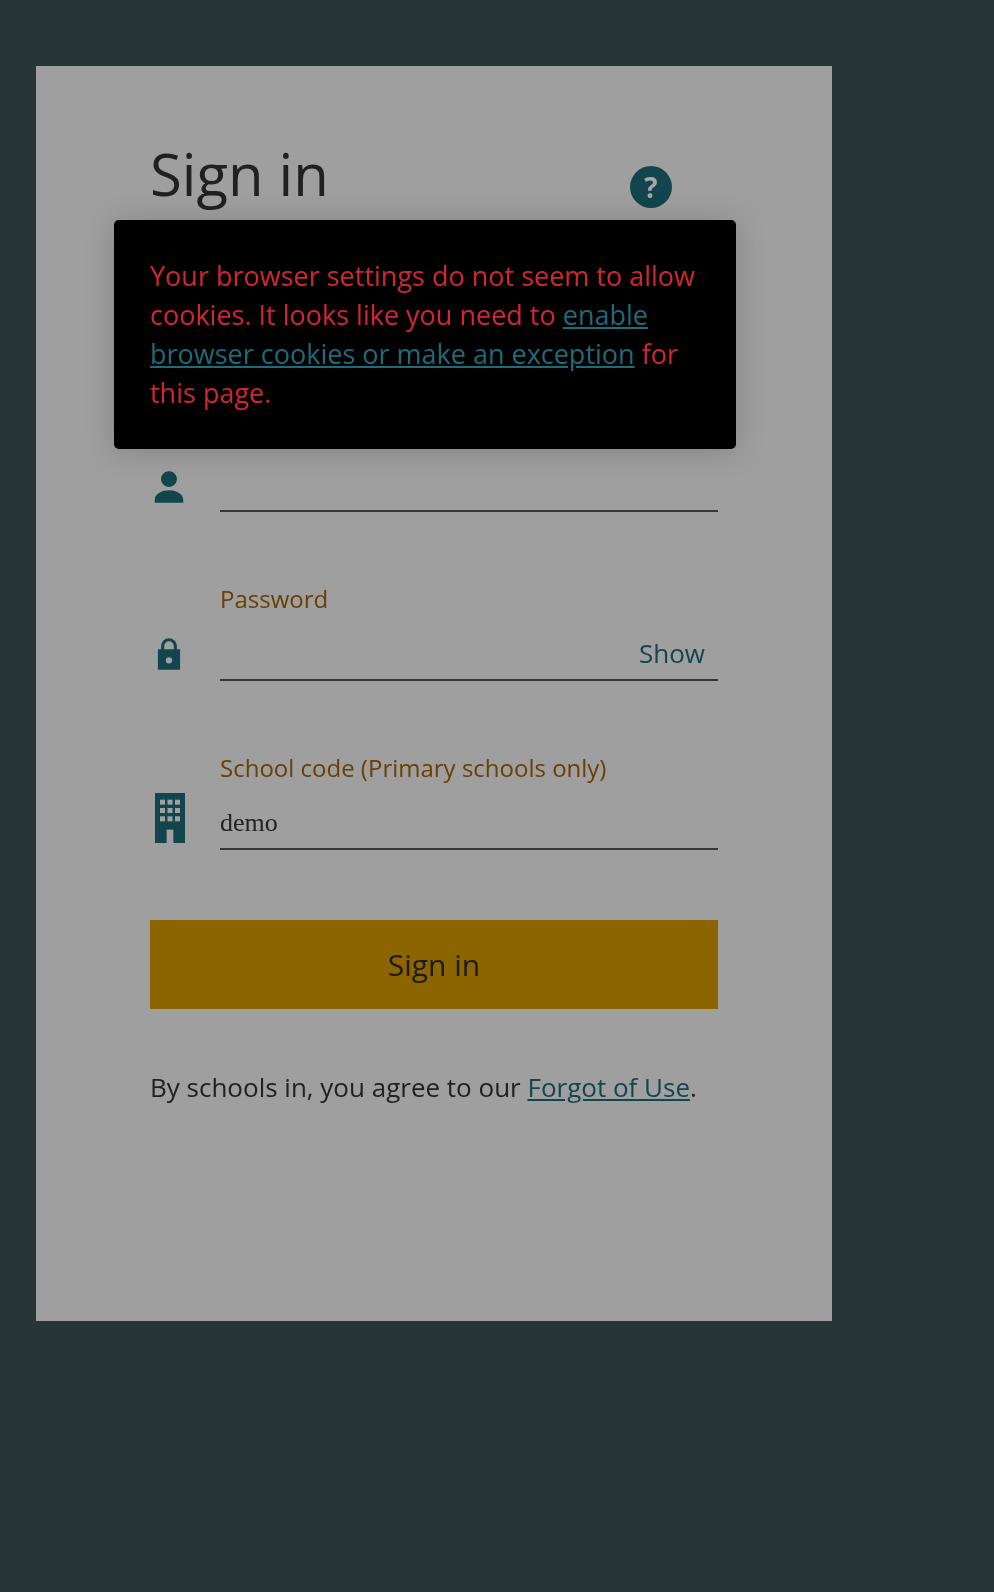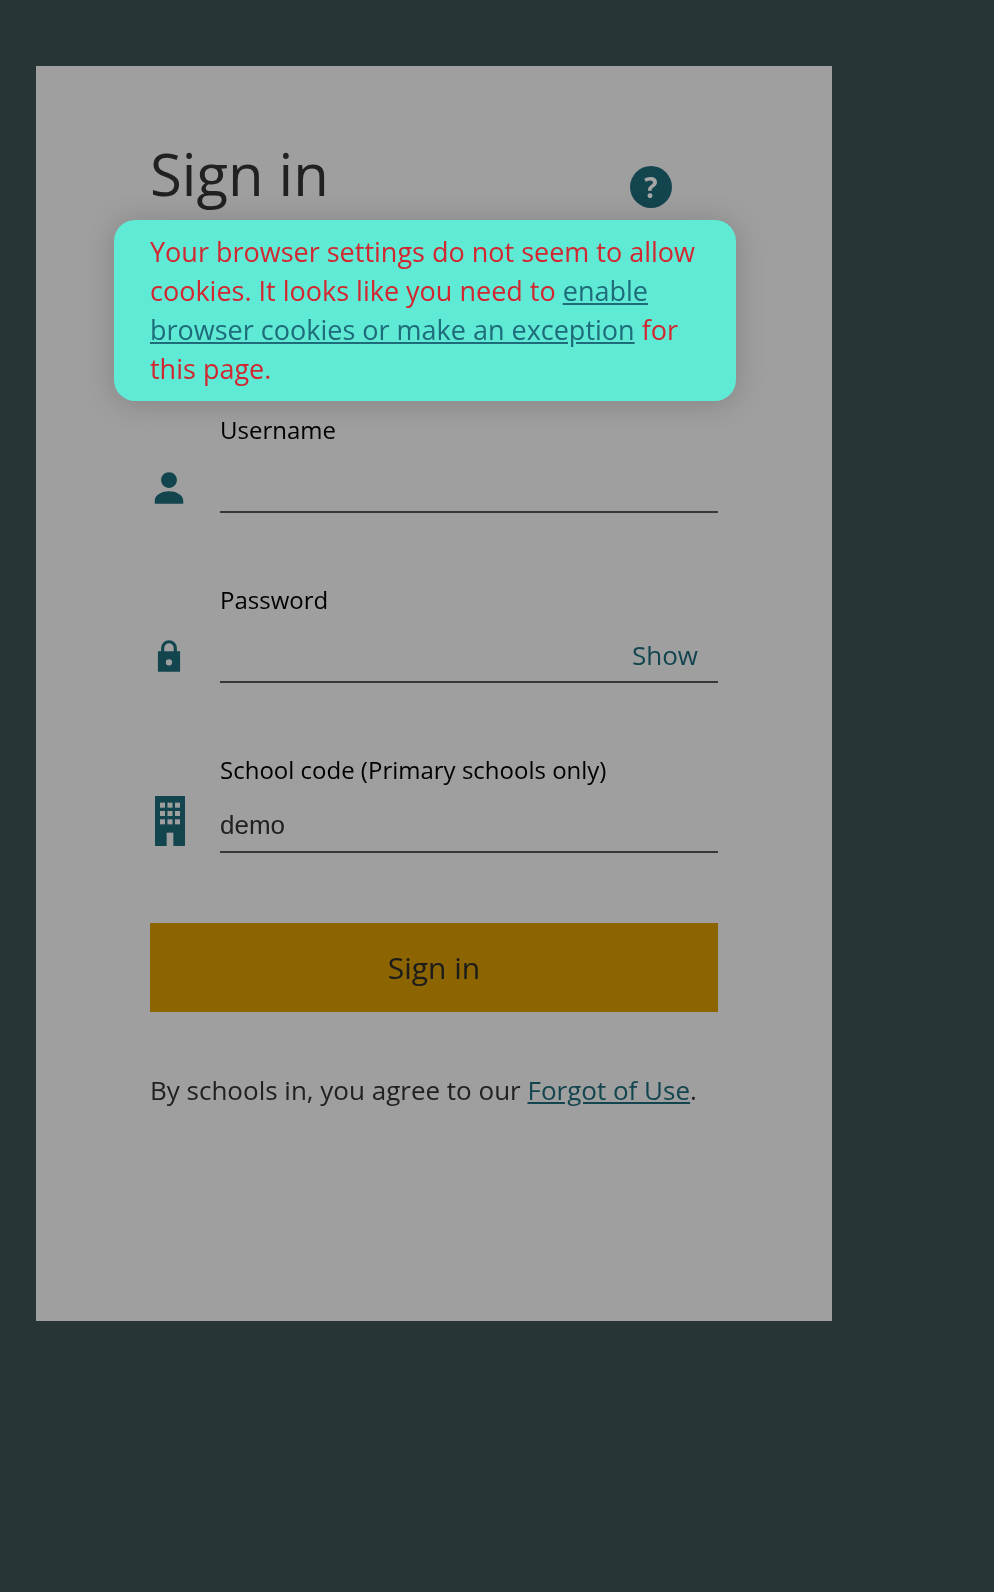--- a/index.html
+++ b/index.html
@@ -50,23 +50,23 @@
     font-size: 58px;
     font-weight: 400;
     color: #333;
     margin-bottom: 36px;
   }
   .alert {
     position: absolute;
     left: 114px;
     top: 220px;
     width: 622px;
-    background: #5eead4;
-    border-radius: 21px;
-    padding: 12px 36px;
+    background: #000000;
+    border-radius: 5px;
+    padding: 36px 36px;
     font-size: 27px;
     line-height: 1.45;
     color: #d22730;
     z-index: 10;
     box-shadow: 0 2px 30px rgba(0,0,0,0.18);
   }
   .alert a {
     color: #1e6b7a;
     text-decoration: underline;
   }
@@ -87,38 +87,38 @@
     justify-content: flex-start;
     padding-bottom: 6px;
   }
   .field-icon svg { display: block; }
   .field-body {
     flex: 1;
     position: relative;
   }
   .field-label {
     font-size: 24px;
-    color: #000000;
+    color: #a16207;
     margin-bottom: 18px;
     display: block;
   }
   .field-input {
     width: 100%;
     border: none;
     border-bottom: 2px solid #555;
     background: transparent;
     font-size: 26px;
     color: #333;
     padding: 6px 0 10px 0;
     outline: none;
-    font-family: Liberation Sans, sans-serif;
+    font-family: Liberation Serif, serif;
   }
   .show-toggle {
     position: absolute;
-    right: 20px;
+    right: 13px;
     bottom: 10px;
     font-size: 26px;
     color: #1e6b7a;
     cursor: pointer;
     background: none;
     border: none;
     font-family: inherit;
   }
   .forgot-link {
     display: inline-block;

